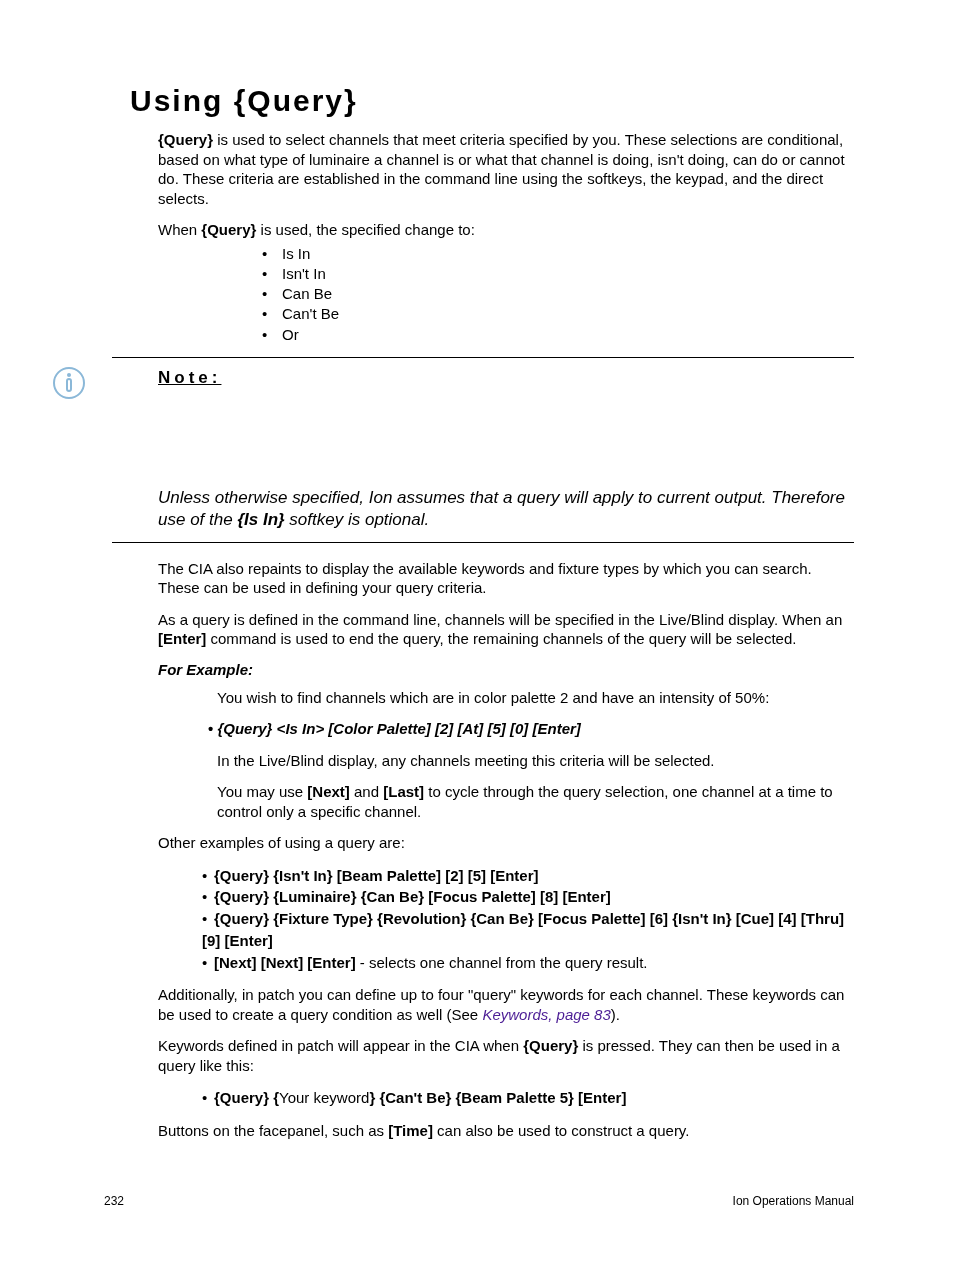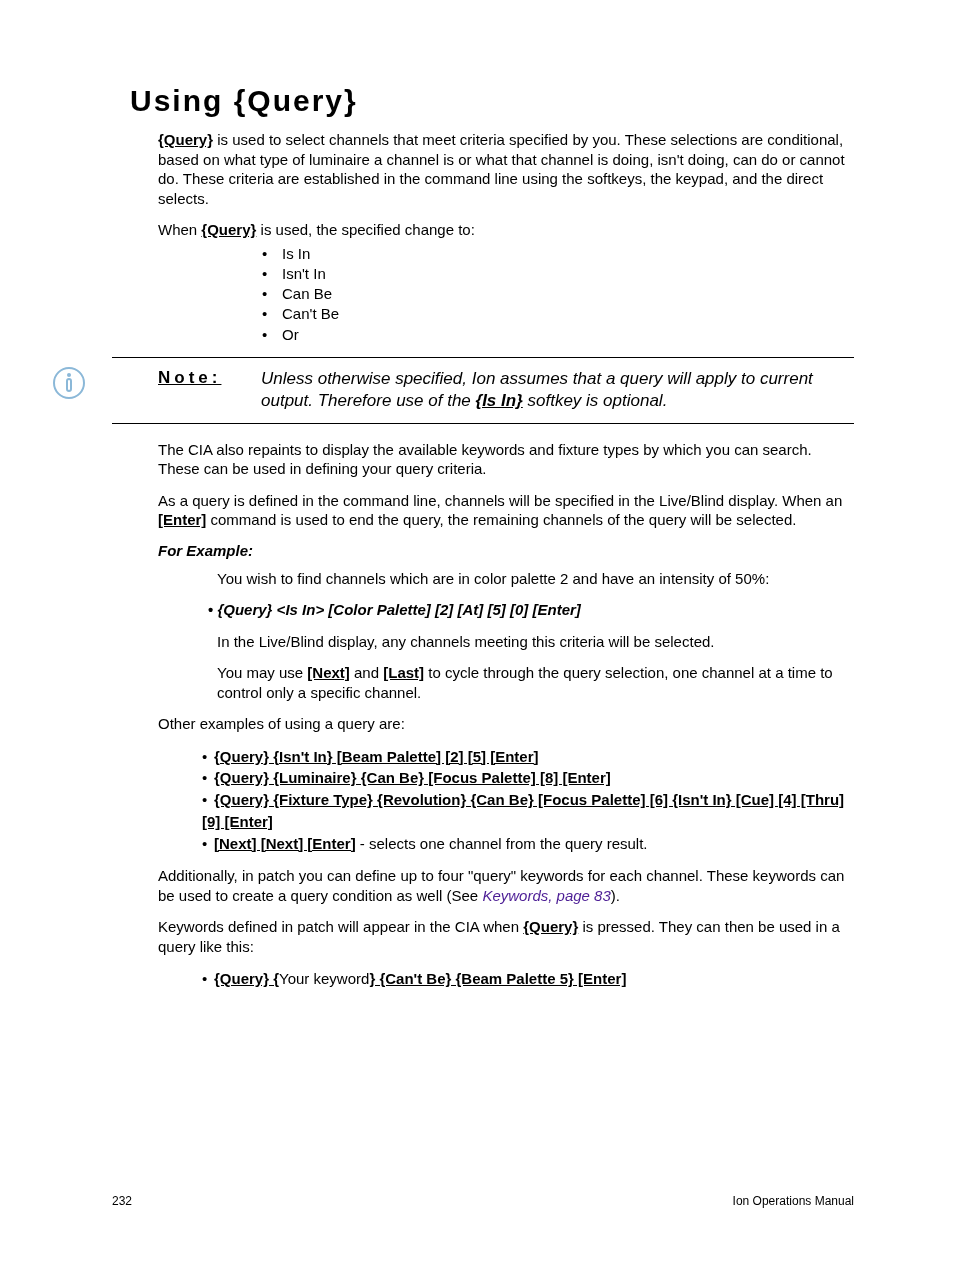--- a/index.html
+++ b/index.html
@@ -49,21 +49,21 @@
     margin: 4px 0 16px 0;
     position: relative;
   }
   .note-icon {
     position: absolute;
     left: -60px;
     top: 8px;
     width: 34px;
     height: 34px;
   }
-  .note-row { display: flex; gap: 8px; padding-left: 46px; }
+  .note-row { display: flex; gap: 24px; padding-left: 46px; flex-direction: column; }
   .note-label {
     font-weight: bold;
     letter-spacing: 4px;
     text-decoration: underline;
     font-size: 17px;
     flex: 0 0 95px;
   }
   .note-body {
     font-style: italic;
     font-size: 17px;
@@ -88,27 +88,27 @@
   .bulleted-small li::before {
     content: "•";
     display: inline-block;
     width: 12px;
     text-align: left;
   }
   .link { color: #4c1d95; font-style: italic; }
   .footer {
     position: absolute;
     bottom: 64px;
-    left: 112px;
+    left: 104px;
     right: 100px;
     font-size: 12px;
     display: flex;
     justify-content: space-between;
   }
-  b { font-weight: bold; text-decoration: underline; }
+  b { font-weight: bold; }
 </style>
 </head>
 <body>
 
 <div class="page">
 
   <h1 class="page-title">Using {Query}</h1>
 
   <p class="body-text">
     <b>{Query}</b><span> is used to select channels that meet criteria specified by you. These selections are conditional, based on what type of luminaire a channel is or what that channel is doing, isn't doing, can do or cannot do. These criteria are established in the command line using the softkeys, the keypad, and the direct selects.</span>
@@ -174,19 +174,22 @@
   </p>
 
   <p class="body-text">
     <span>Keywords defined in patch will appear in the CIA when </span><b>{Query}</b><span> is pressed. They can then be used in a query like this:</span>
   </p>
 
   <ul class="bulleted-small">
     <li><b>{Query} {</b><span>Your keyword</span><b>} {Can't Be} {Beam Palette 5} [Enter]</b></li>
   </ul>
 
+  <p class="body-text">
+    <span>Buttons on the facepanel, such as </span><b>[Time]</b><span> can also be used to construct a query.</span>
+  </p>
 
   <div class="footer">
     <span>232</span>
     <span>Ion Operations Manual</span>
   </div>
 
 </div>
 
 </body></html>

